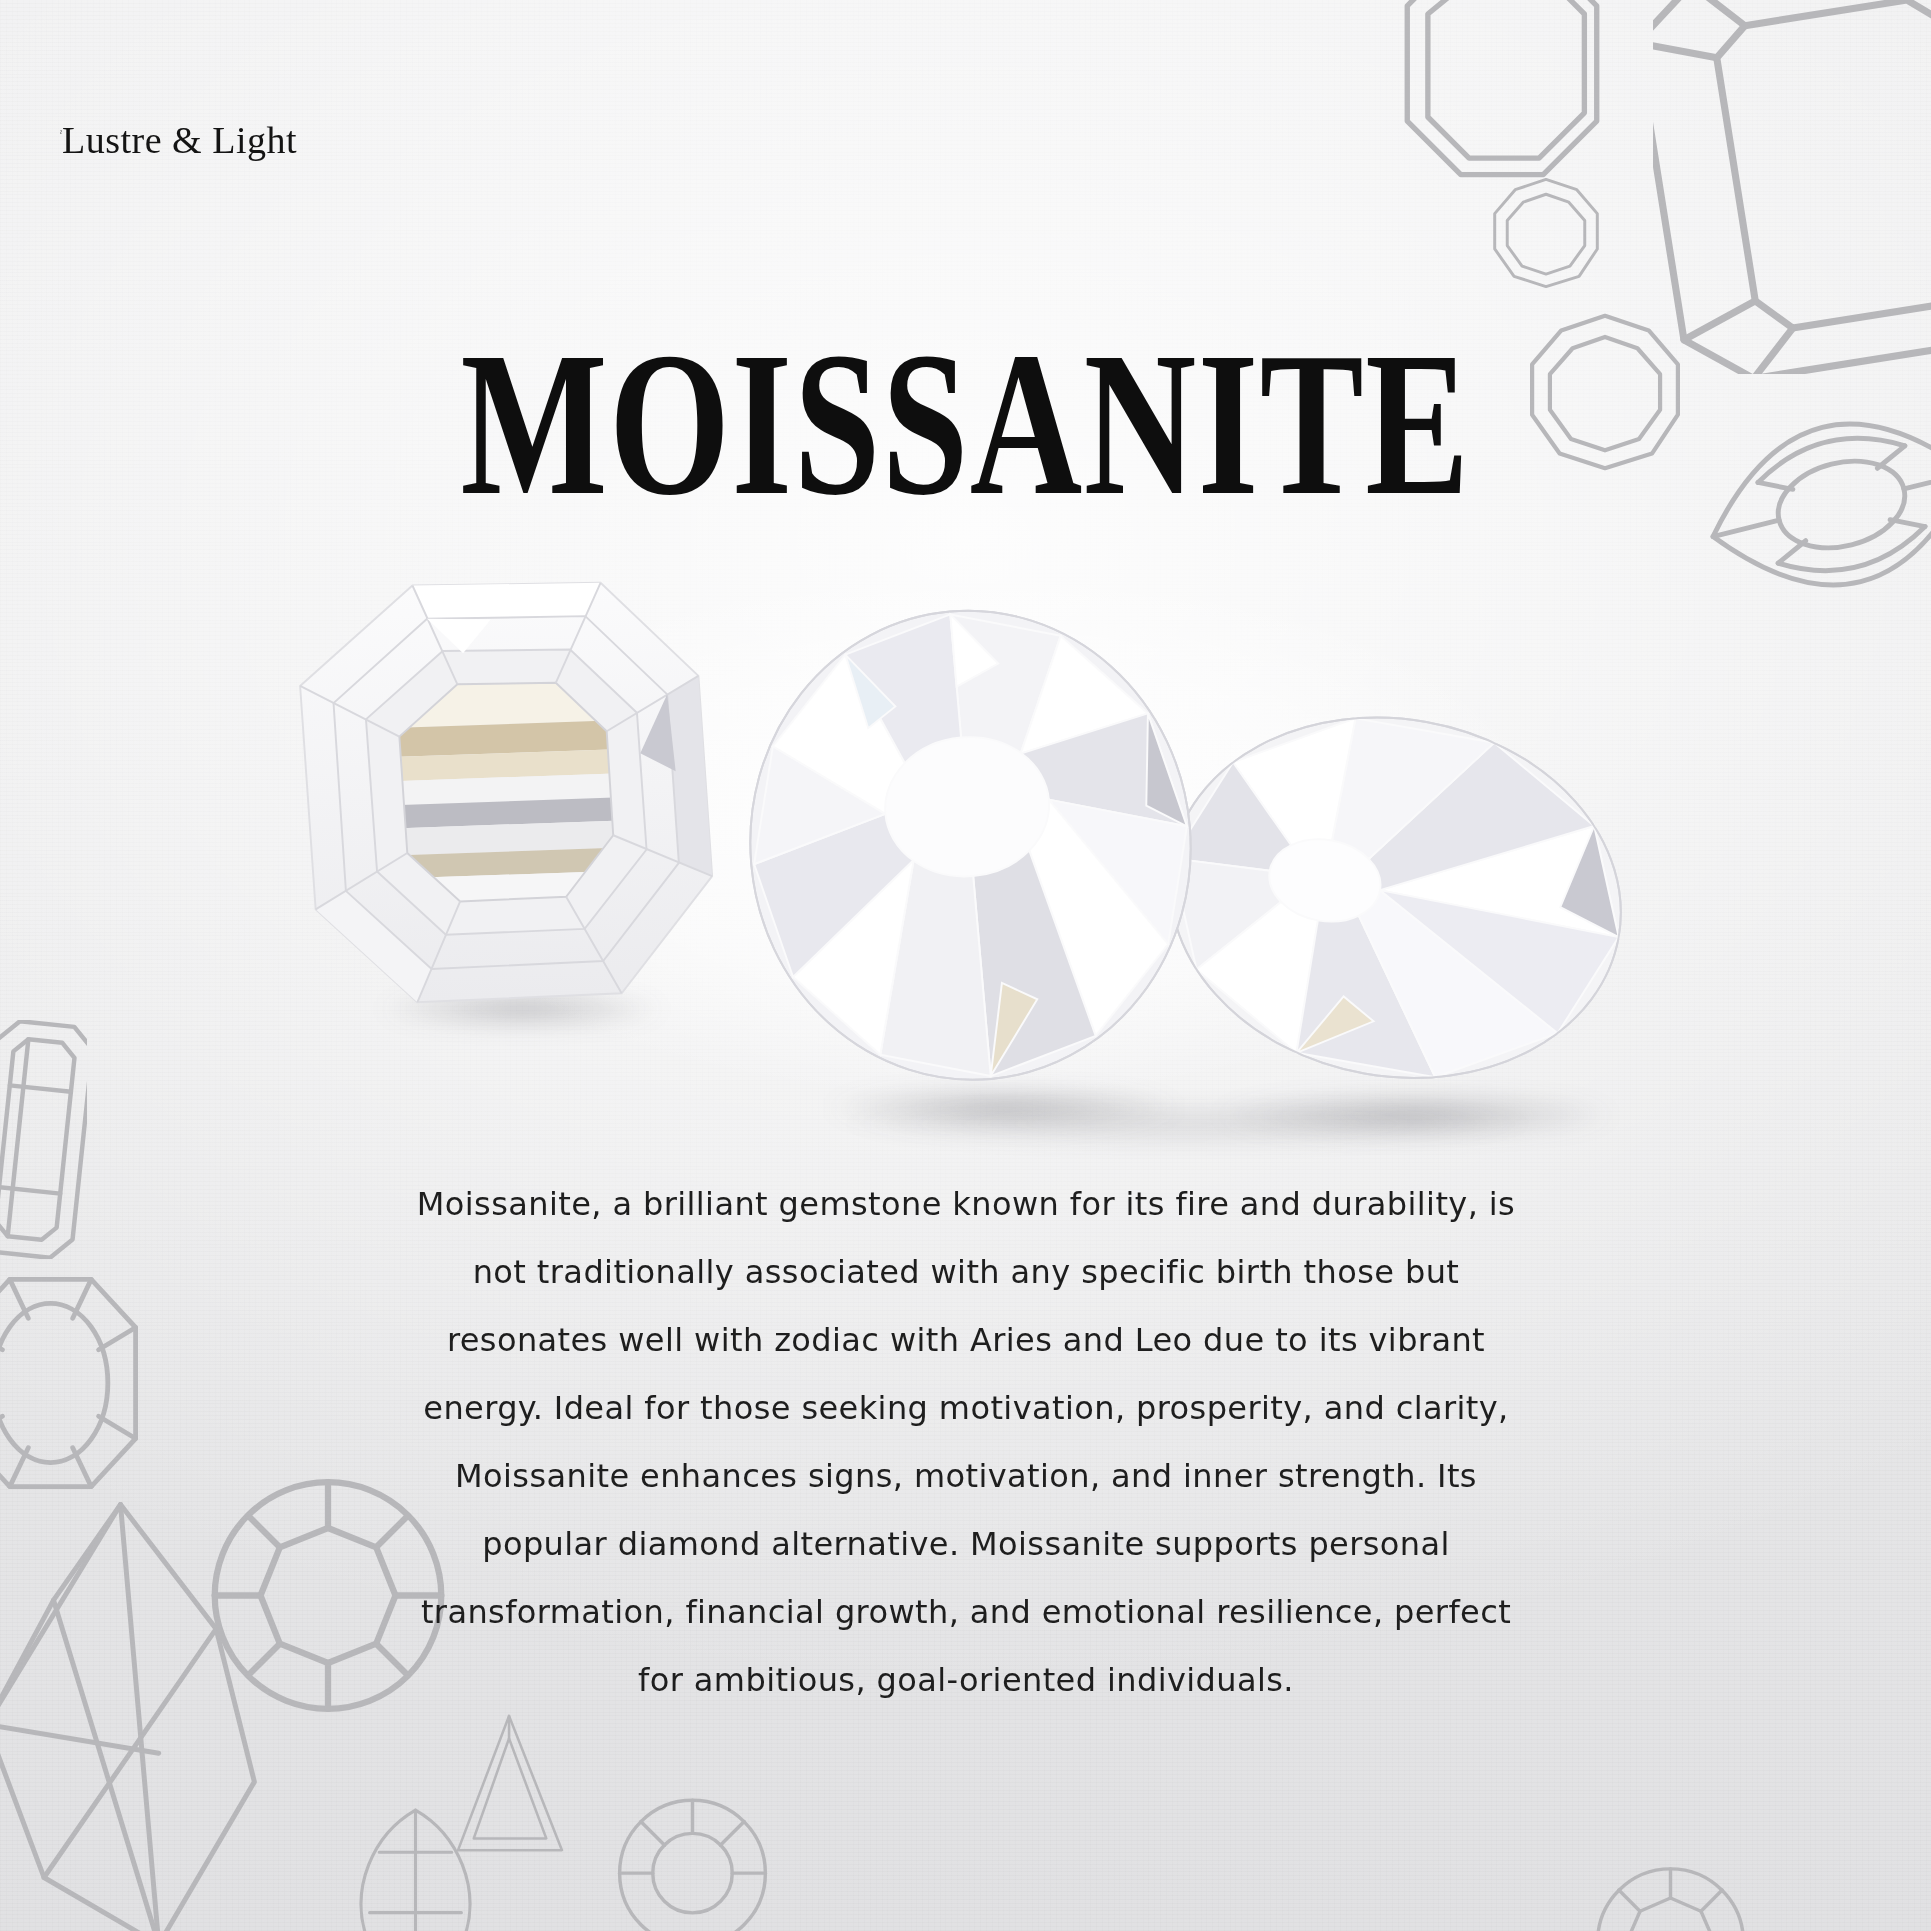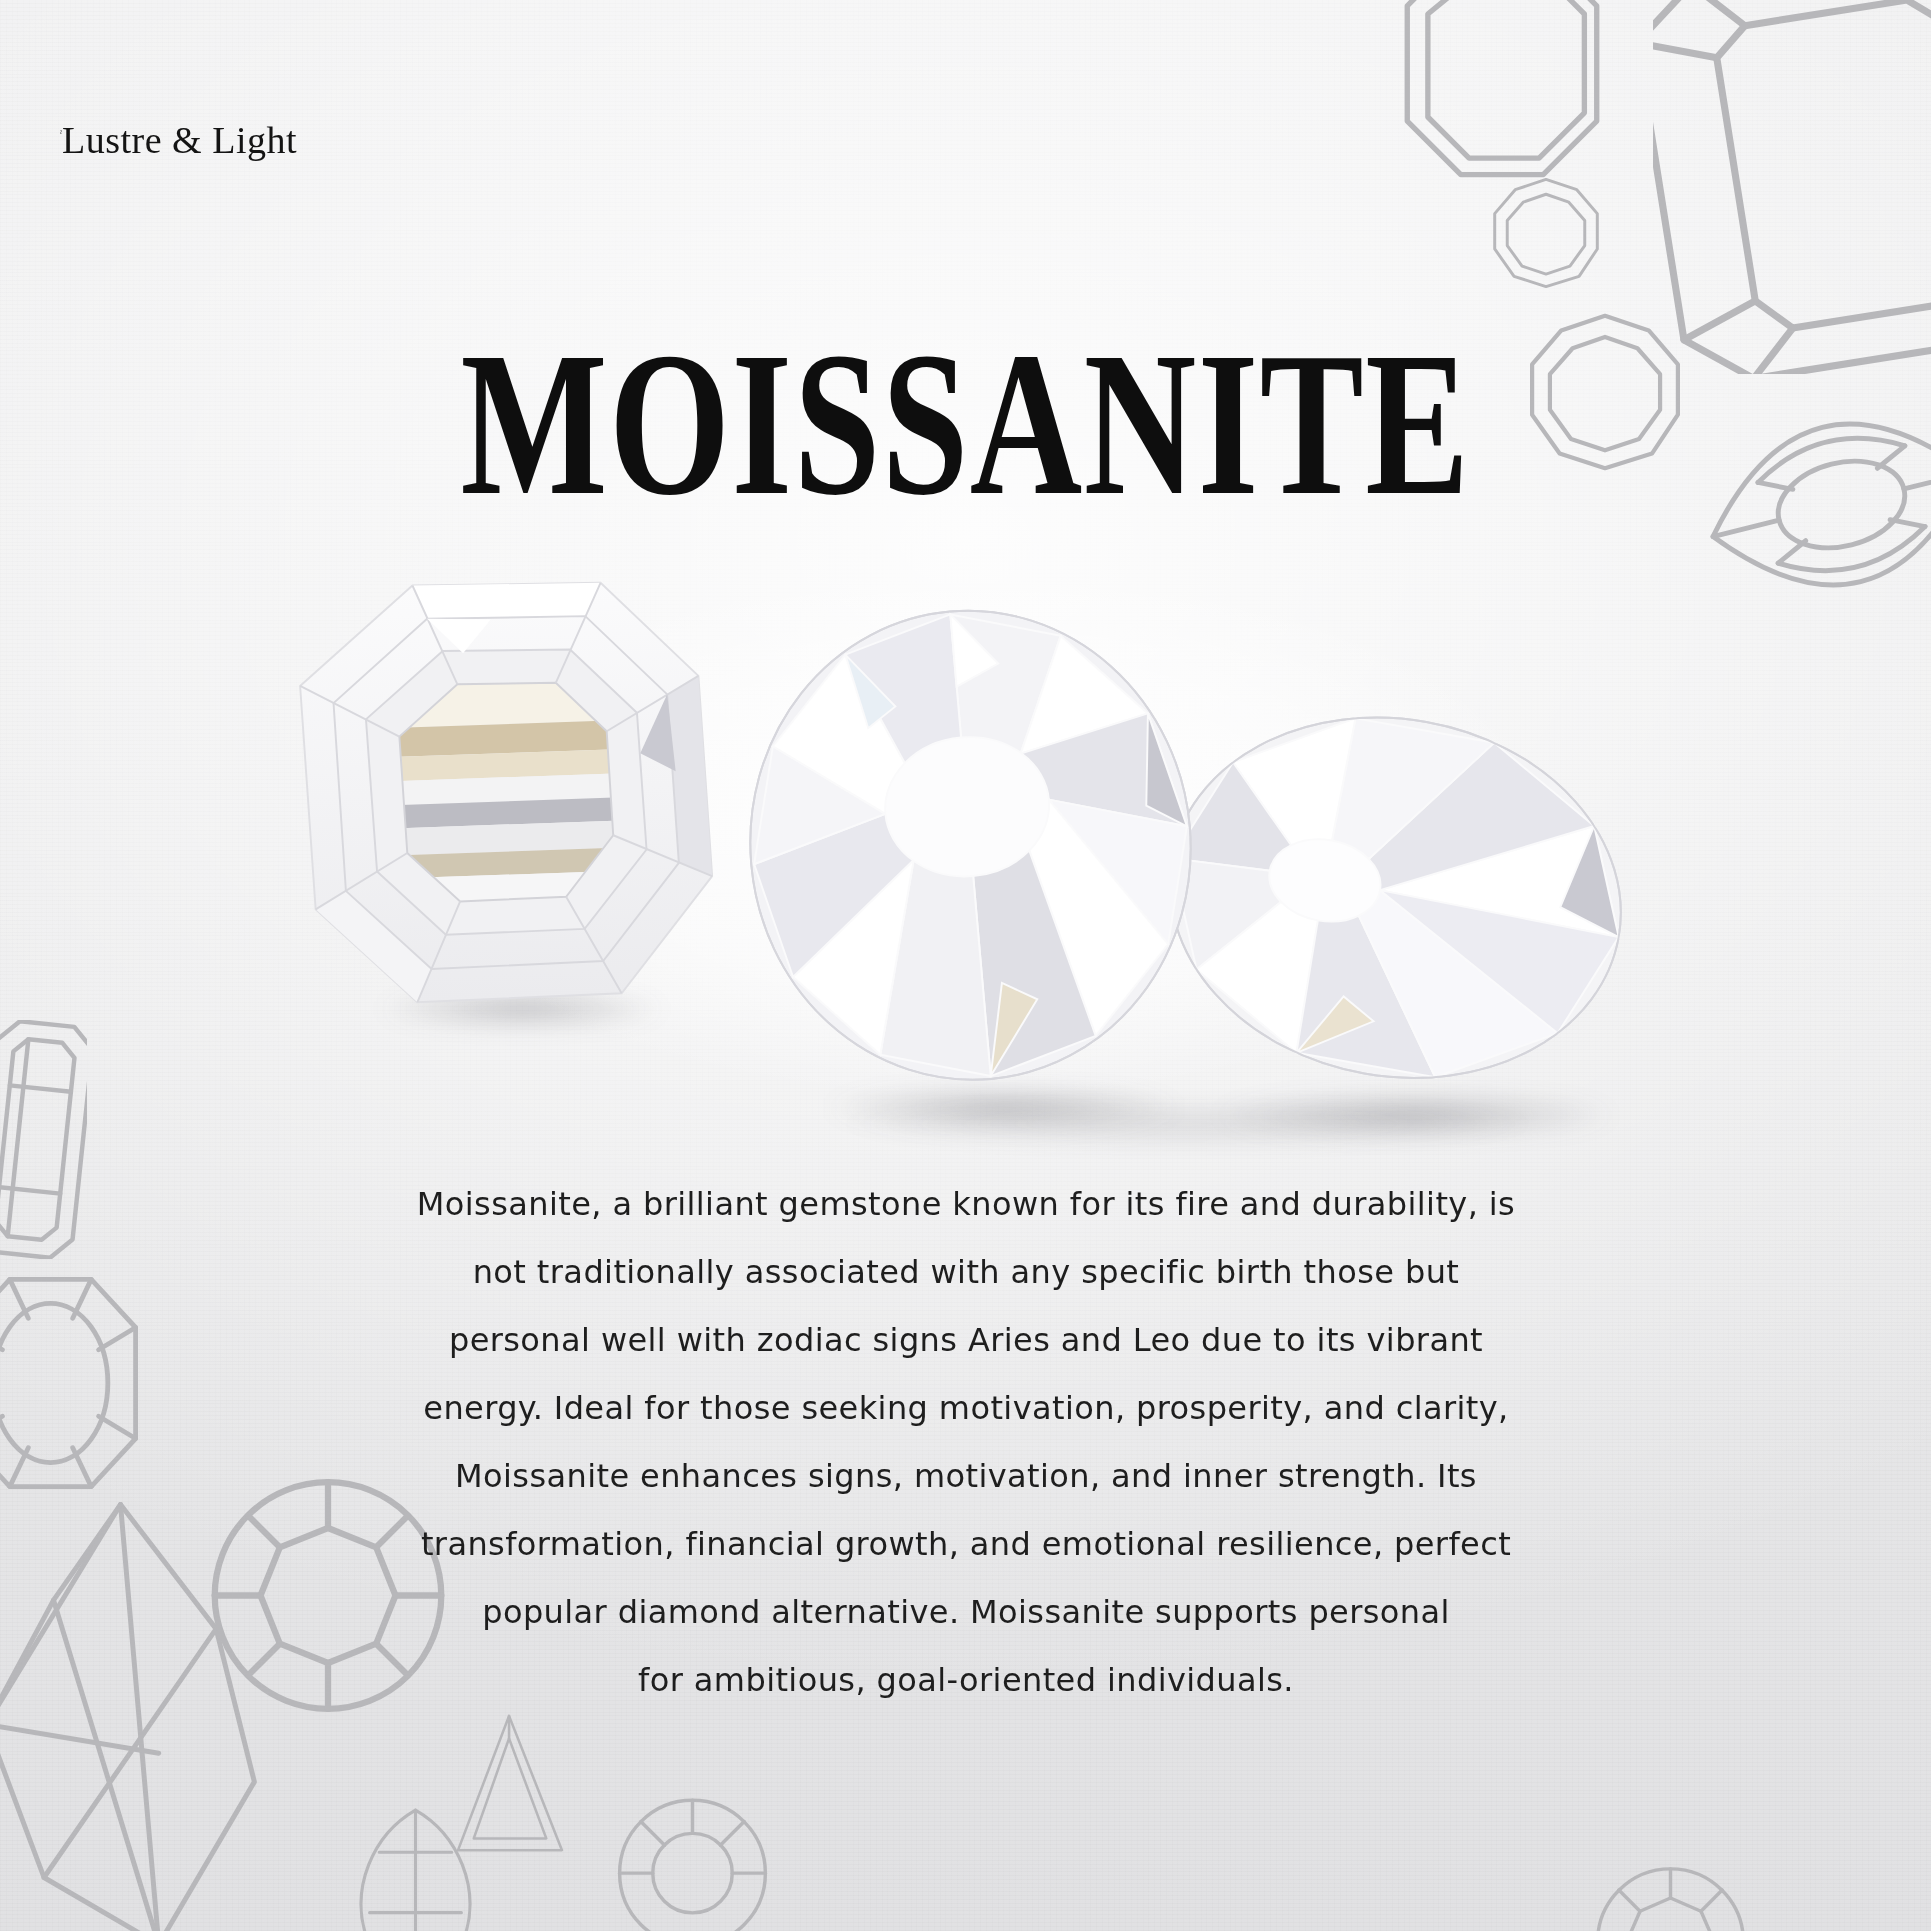--- a/index.html
+++ b/index.html
@@ -281,22 +281,22 @@
           <polygon points="245,75 290,130 245,150" fill="#ffffff"></polygon>
           <ellipse cx="245" cy="315" rx="228" ry="243" fill="none" stroke="#d6d6dc"></ellipse>
         </g>
       </svg>
     </div>
   </figure>
 
   <section class="description">
     <p>Moissanite, a brilliant gemstone known for its fire and durability, is</p>
     <p>not traditionally associated with any specific birth those but</p>
-    <p>personal well with zodiac signs Aries and Leo due to its vibrant</p>
+    <p>resonates well with zodiac with Aries and Leo due to its vibrant</p>
     <p>energy. Ideal for those seeking motivation, prosperity, and clarity,</p>
     <p>Moissanite enhances signs, motivation, and inner strength. Its</p>
+    <p>popular diamond alternative. Moissanite supports personal</p>
     <p>transformation, financial growth, and emotional resilience, perfect</p>
-    <p>popular diamond alternative. Moissanite supports personal</p>
     <p>for ambitious, goal-oriented individuals.</p>
   </section>
 
 </div>
 
 
 </body></html>

